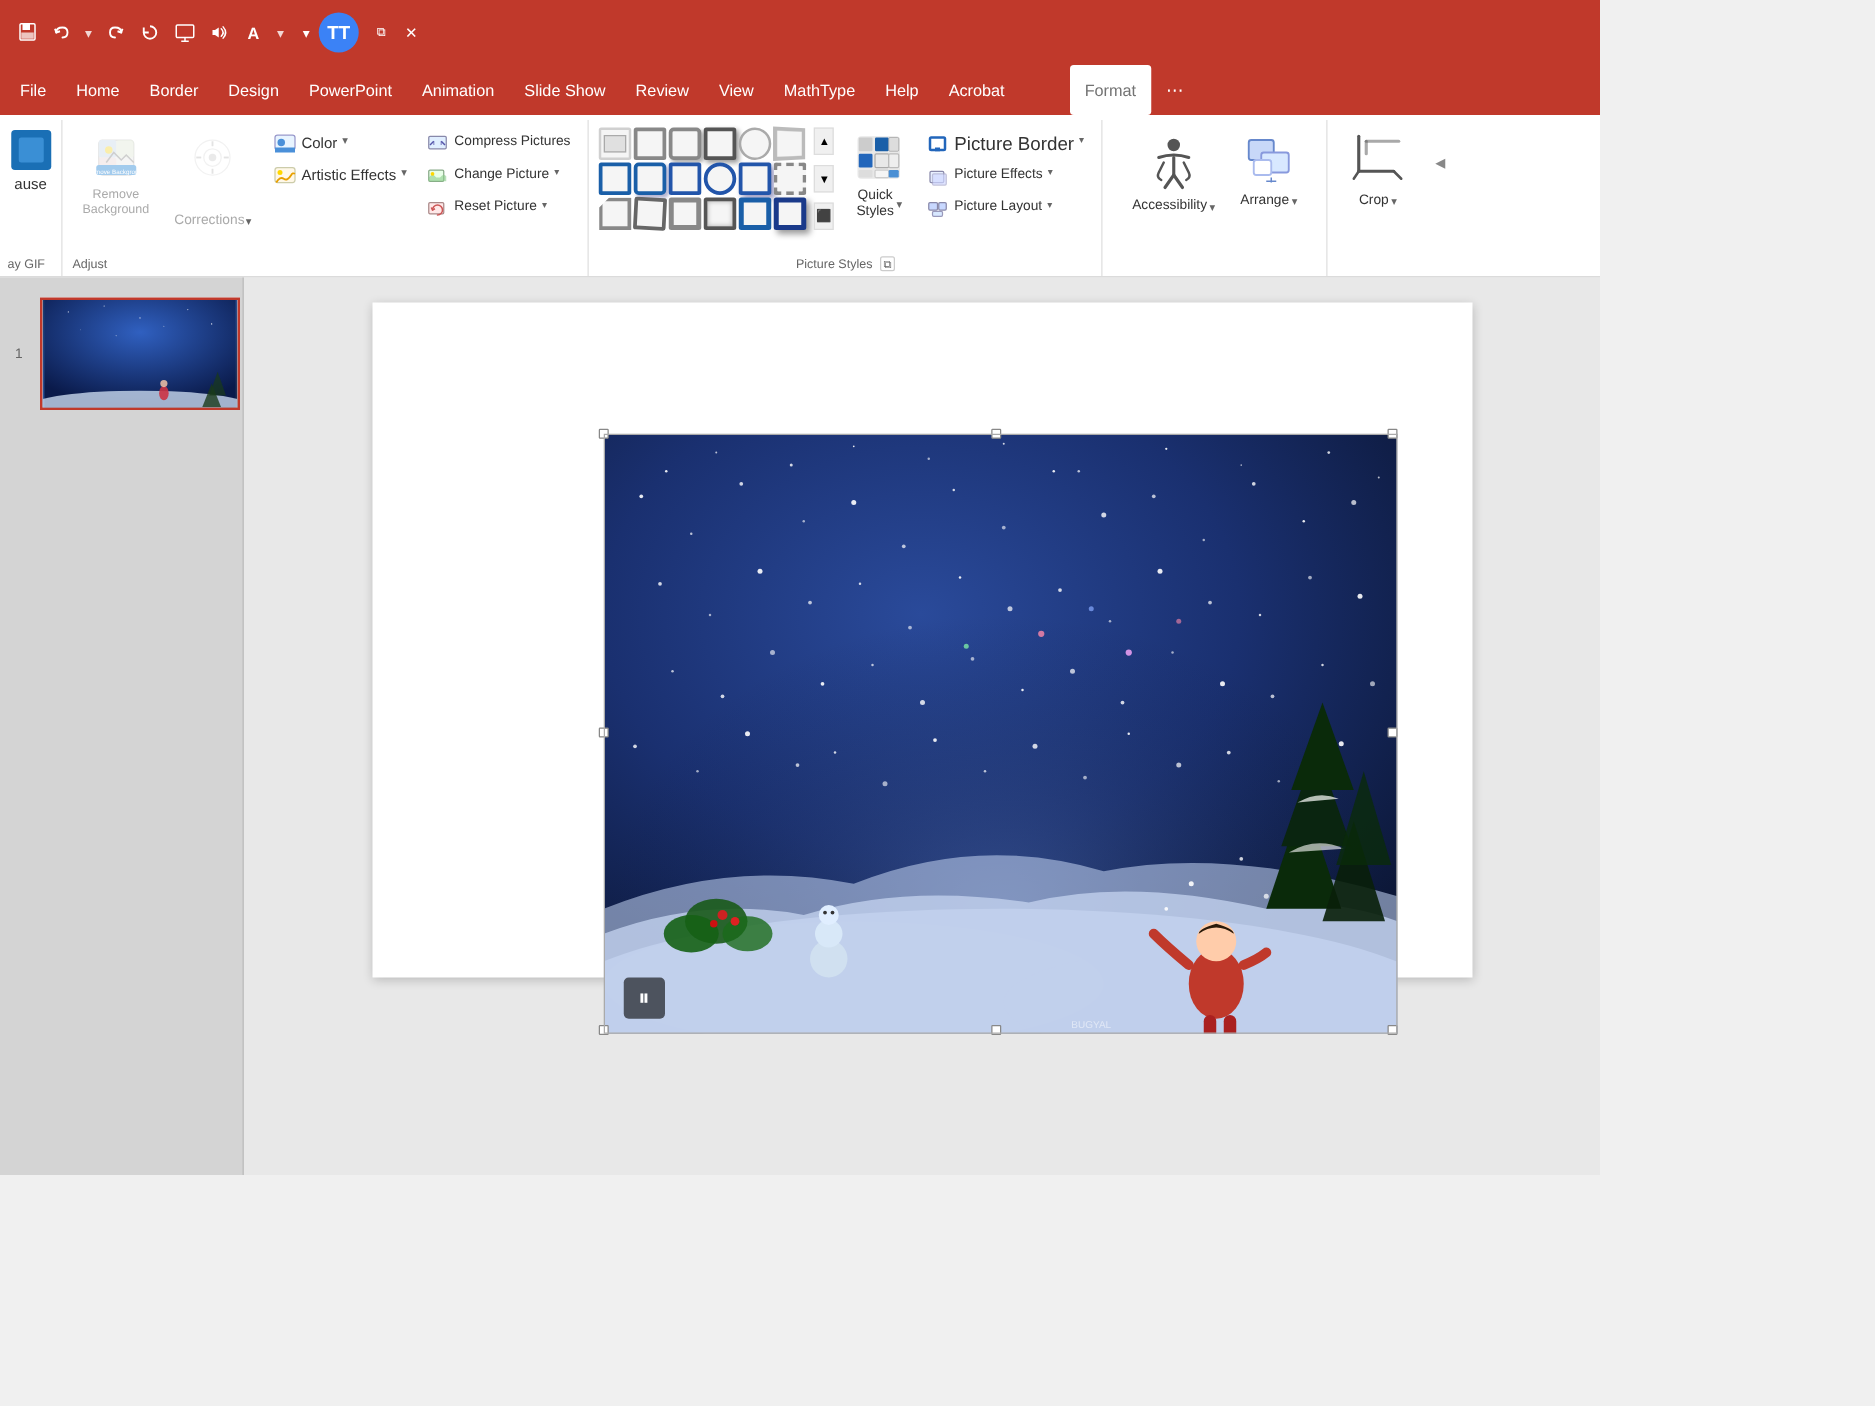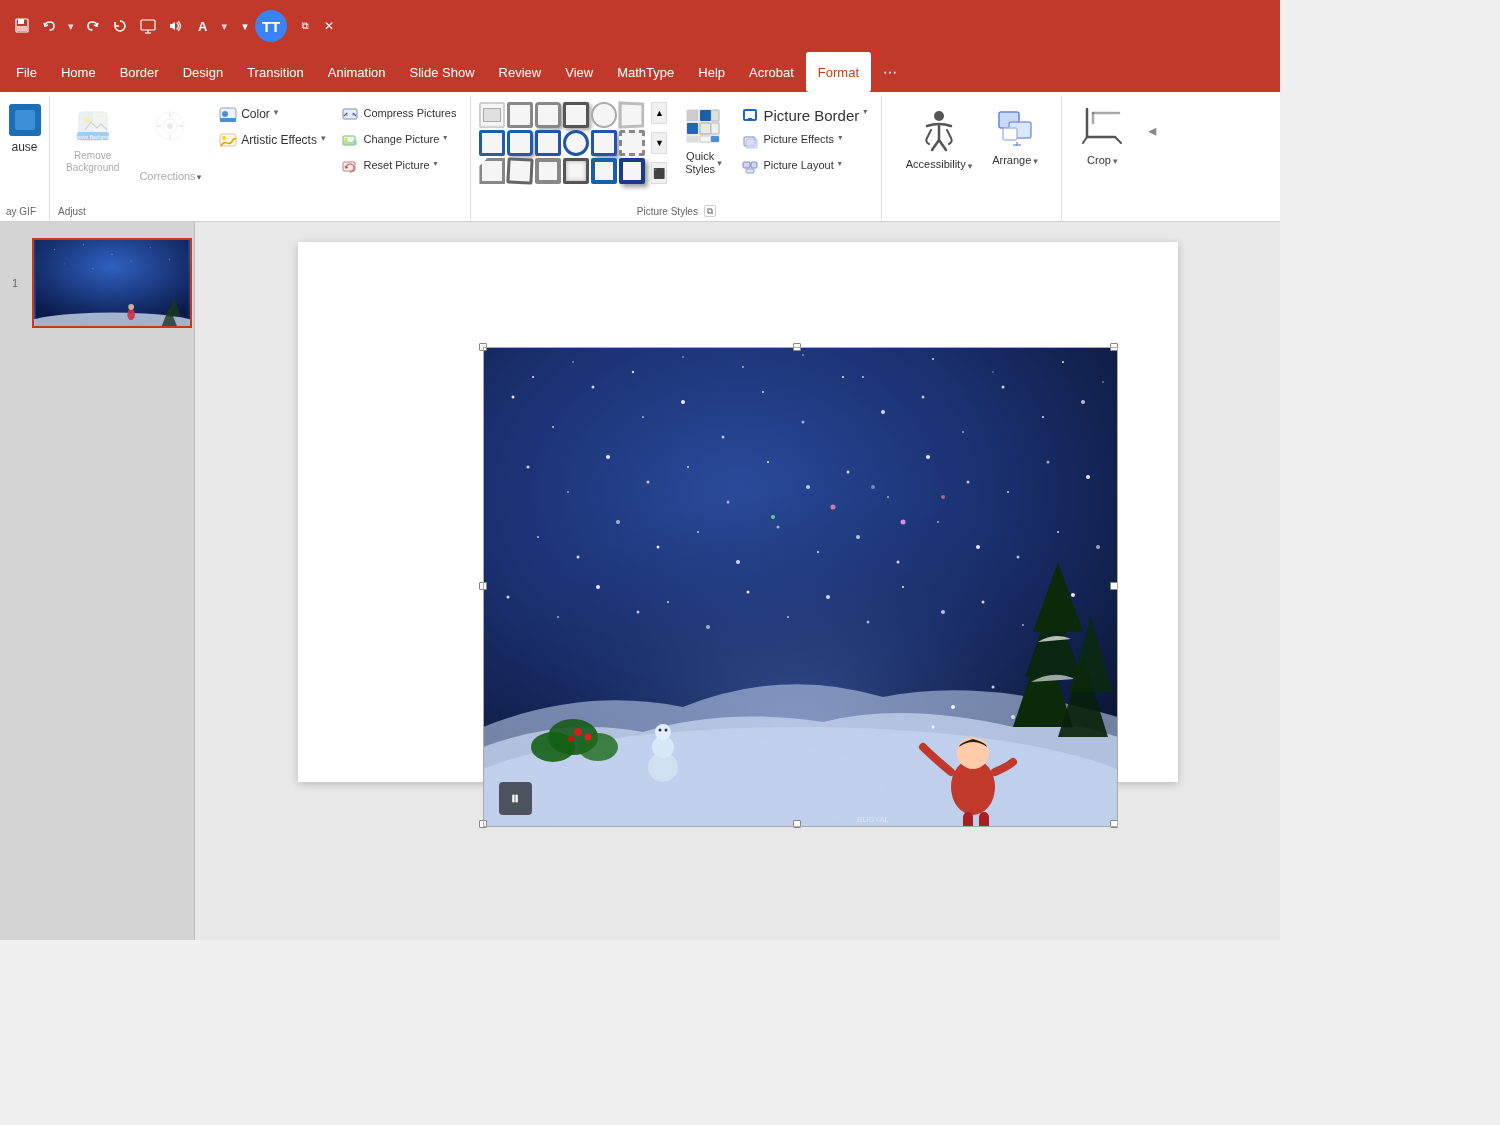--- a/index.html
+++ b/index.html
@@ -36,21 +36,21 @@
     .menu-item {
       padding: 0 12px;
       display: flex;
       align-items: center;
       font-size: 13px;
       color: white;
       cursor: pointer;
       border-radius: 3px;
       white-space: nowrap;
     }
-    .menu-item.active { background: white; color: #c2410c; }
+    .menu-item.active { background: white; color: #737373; margin-left: 40px; }
 
     
     .ribbon {
       background: white;
       height: 130px;
       border-bottom: 1px solid #d0d0d0;
       display: flex;
       align-items: stretch;
       padding: 4px 0 0 0;
       overflow: hidden;
@@ -317,21 +317,21 @@
       <div class="win-btn" style="font-size:12px">✕</div>
     </div>
   </div>
 </div>
 
 <div class="menu-bar">
   <div class="menu-item">File</div>
   <div class="menu-item">Home</div>
   <div class="menu-item">Border</div>
   <div class="menu-item">Design</div>
-  <div class="menu-item">Transition</div>
+  <div class="menu-item">PowerPoint</div>
   <div class="menu-item">Animation</div>
   <div class="menu-item">Slide Show</div>
   <div class="menu-item">Review</div>
   <div class="menu-item">View</div>
   <div class="menu-item">MathType</div>
   <div class="menu-item">Help</div>
   <div class="menu-item">Acrobat</div>
   <div class="menu-item active">Format</div>
   <div class="menu-item" style="font-size:14px">⋯</div>
 </div>

